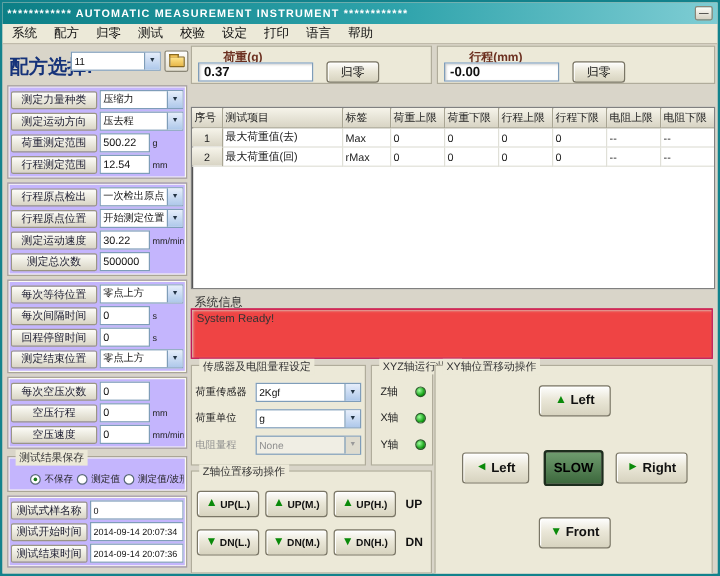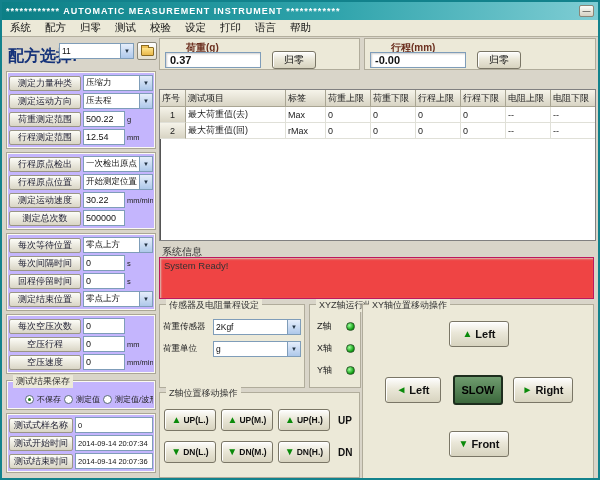--- a/index.html
+++ b/index.html
@@ -295,20 +295,27 @@
               <span class="combo-arrow">▼</span>
             </span>
           </div>
           <div class="sensor-row">
             <span class="sensor-label">荷重单位</span>
             <span class="combo">
               <span class="combo-text">g</span>
               <span class="combo-arrow">▼</span>
             </span>
           </div>
+          <div class="sensor-row">
+            <span class="sensor-label disabled">电阻量程</span>
+            <span class="combo disabled">
+              <span class="combo-text">None</span>
+              <span class="combo-arrow">▼</span>
+            </span>
+          </div>
         </div>
     </div>
 
     <div class="group xyz-group">
       <span class="group-title">XYZ轴运行状态</span>
       <div>
           <div class="axis-row">
             <span class="axis-label">Z轴</span>
             <span class="led"></span>
           </div>

